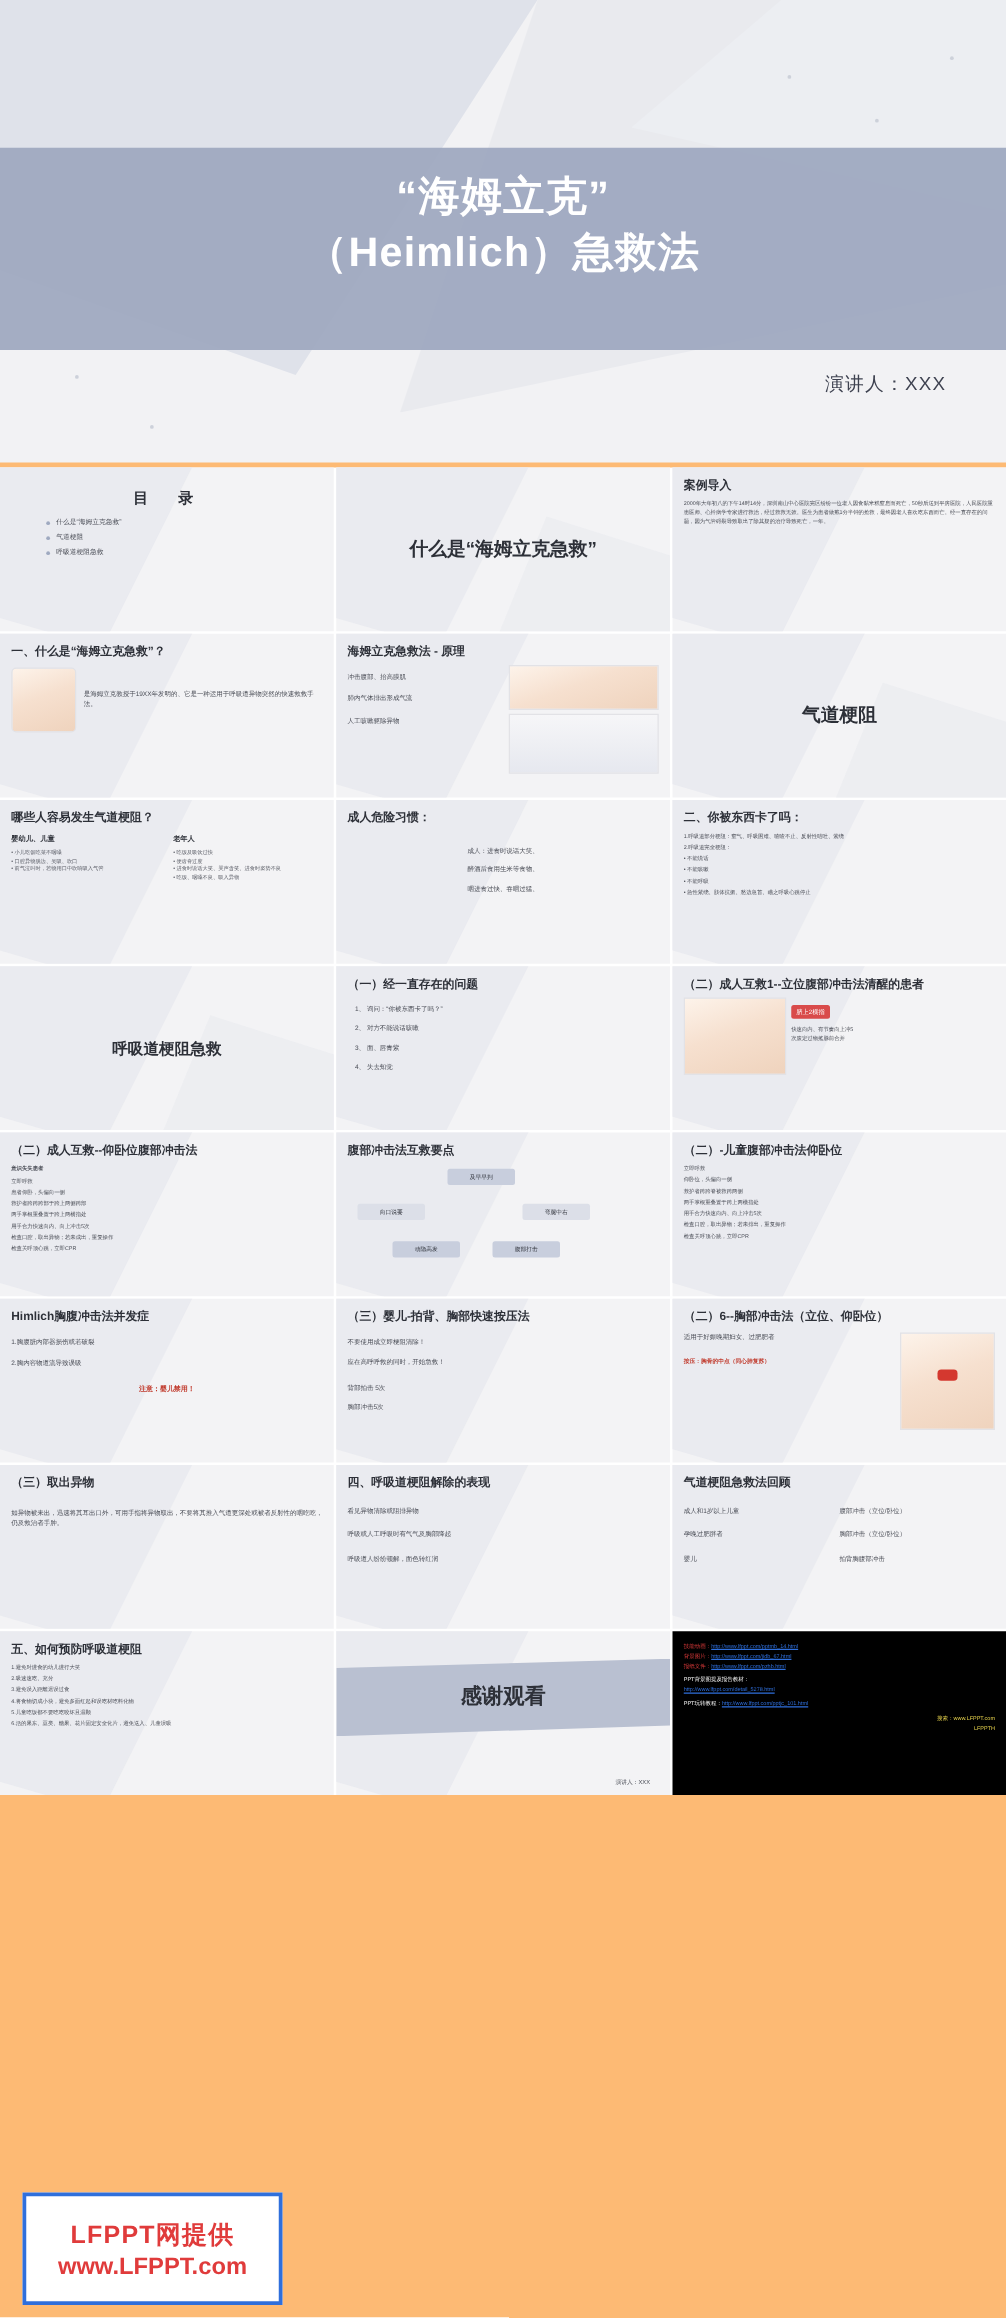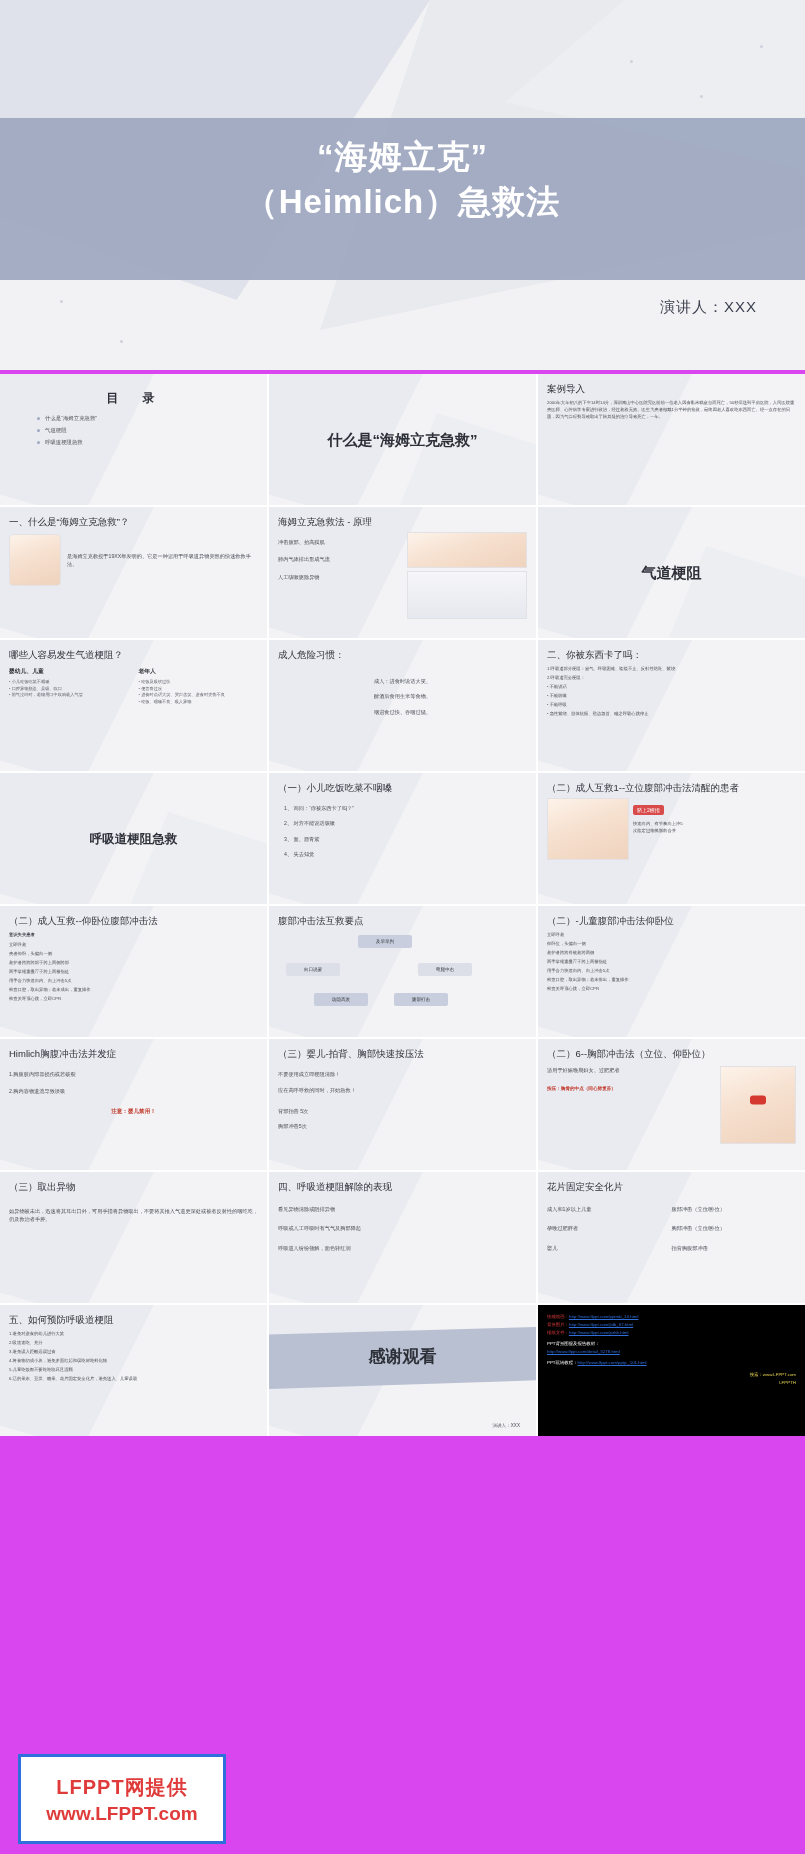--- a/index.html
+++ b/index.html
@@ -3,21 +3,21 @@
 <meta charset="utf-8">
 <style>
   * { box-sizing: border-box; }
   html, body { margin: 0; padding: 0; }
   body {
     width: 805px; height: 1854px;
     background: #ffffff;
     font-family: "Liberation Sans", sans-serif;
     overflow: hidden;
   }
-  .page { position: relative; width: 805px; height: 1854px; background: #d946ef; }
+  .page { position: relative; width: 805px; height: 1854px; background: #fdba74; }
 
   
   .hero {
     position: relative;
     width: 805px; height: 370px;
     background: #f2f2f4;
     overflow: hidden;
   }
   .hero .poly1 {
     position: absolute; left: 0; top: 0; width: 430px; height: 300px;
@@ -77,21 +77,21 @@
   }
   .slide .bgpoly2 {
     position: absolute; right: -5%; bottom: -20%; width: 60%; height: 90%;
     background: #ebecf0;
     clip-path: polygon(30% 0, 100% 30%, 100% 100%, 0 100%);
     opacity: 0.8;
   }
   .slide .content { position: relative; z-index: 2; width: 100%; height: 100%; }
 
   .s-title {
-    font-size: 9.5px; color: #2d3038; font-weight: normal;
+    font-size: 9.5px; color: #2d3038; font-weight: bold;
     line-height: 13px; margin-bottom: 4px;
   }
   .s-body { font-size: 5.2px; color: #4a4d56; line-height: 8.4px; }
   .s-body p { margin: 0 0 2px 0; }
   .s-body.tiny { font-size: 4.3px; line-height: 7px; }
 
   
   .divider .content {
     display: flex; align-items: center; justify-content: center;
   }
@@ -326,21 +326,21 @@
       <div class="bgpoly"></div>
       <div class="bgpoly2"></div>
       <div class="content">
         <div class="dtitle">呼吸道梗阻急救</div>
       </div>
     </div>
 
     <div class="slide">
       <div class="bgpoly"></div>
       <div class="content">
-        <div class="s-title">（一）小儿吃饭吃菜不咽嗓</div>
+        <div class="s-title">（一）经一直存在的问题</div>
         <div class="s-body" style="margin-top:10px; padding-left:6px;">
           <p style="margin-bottom:7px">1、 询问：“你被东西卡了吗？”</p>
           <p style="margin-bottom:7px">2、 对方不能说话咳嗽</p>
           <p style="margin-bottom:7px">3、 面、唇青紫</p>
           <p>4、 失去知觉</p>
         </div>
       </div>
     </div>
 
     <div class="slide">
@@ -462,21 +462,21 @@
           <p style="margin-bottom:11px">看见异物清除或阻排异物</p>
           <p style="margin-bottom:11px">呼吸或人工呼吸时有气气及胸部降起</p>
           <p>呼吸道人纷纷顿解，面色转红润</p>
         </div>
       </div>
     </div>
 
     <div class="slide">
       <div class="bgpoly"></div>
       <div class="content">
-        <div class="s-title">花片固定安全化片</div>
+        <div class="s-title">气道梗阻急救法回顾</div>
         <div style="margin-top:12px">
           <div style="display:flex; margin-bottom:11px;">
             <div class="s-body" style="flex:1">成人和1岁以上儿童</div>
             <div class="s-body" style="flex:1">腹部冲击（立位/卧位）</div>
           </div>
           <div style="display:flex; margin-bottom:11px;">
             <div class="s-body" style="flex:1">孕晚过肥胖者</div>
             <div class="s-body" style="flex:1">胸部冲击（立位/卧位）</div>
           </div>
           <div style="display:flex;">

